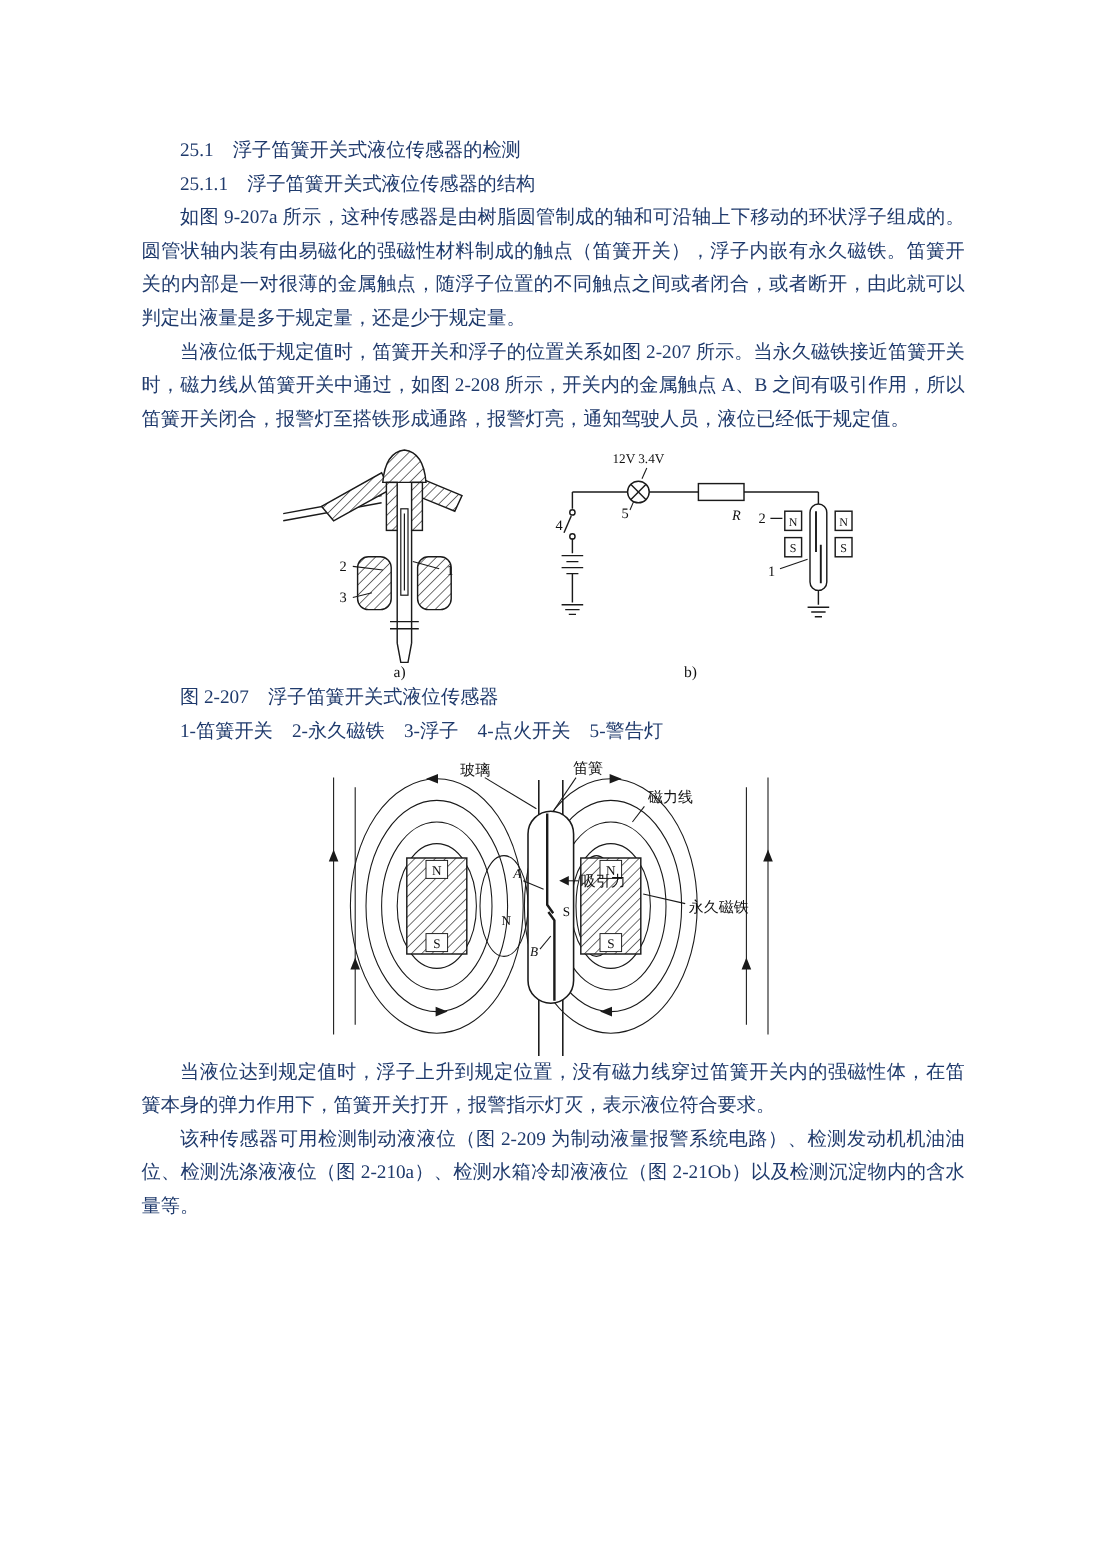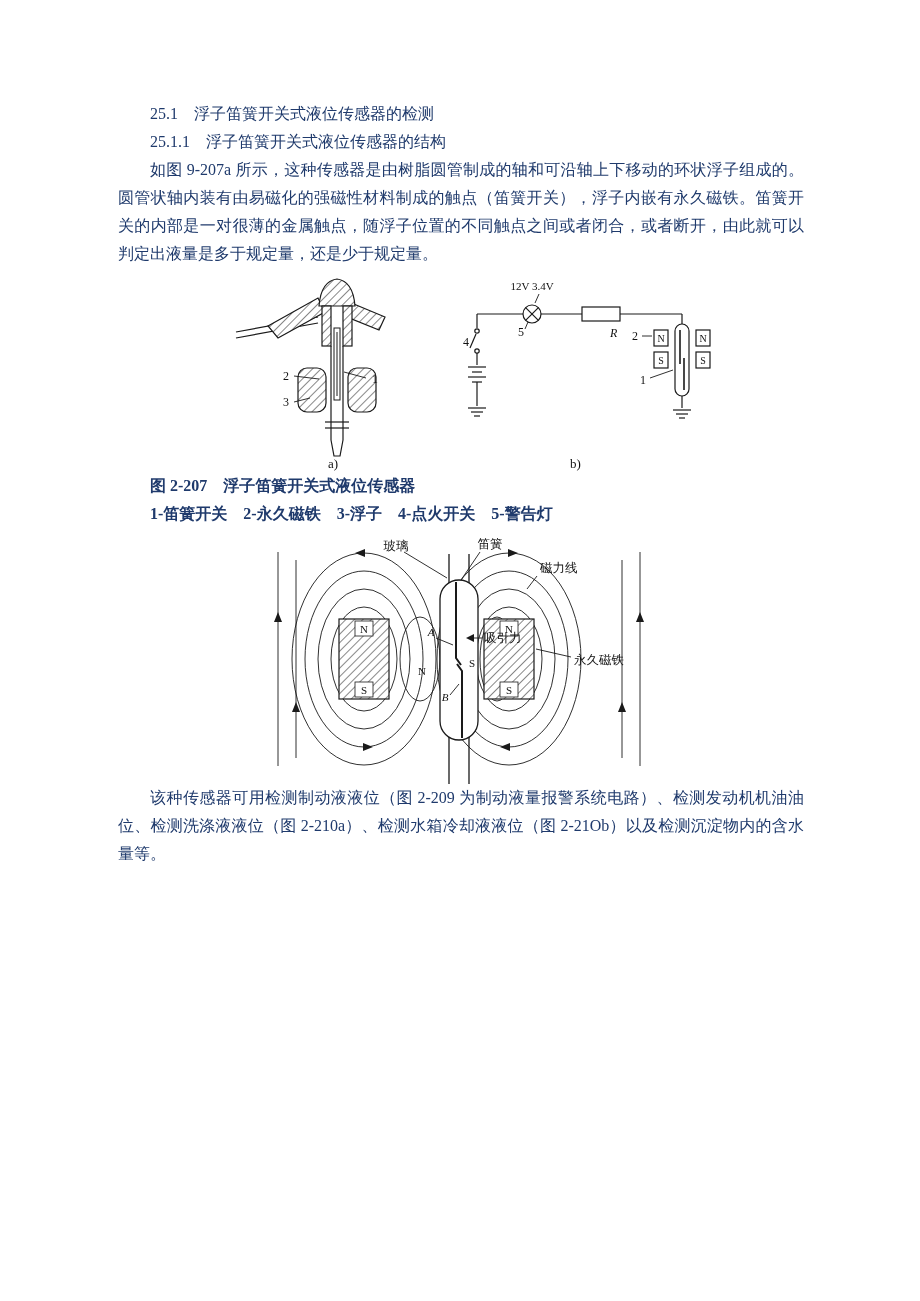--- a/index.html
+++ b/index.html
@@ -1,37 +1,38 @@
 <!DOCTYPE html>
 <html><head>
 <meta charset="utf-8">
 <style>
   html,body{margin:0;padding:0;background:#ffffff;}
   body{width:920px;height:1301px;overflow:hidden;position:relative;
        font-family:"Liberation Serif","DejaVu Serif",serif;}
   .page{box-sizing:border-box;width:920px;height:1229px;
-        padding:100px 116px 0 118px;color:#1f3a6c;}
+        padding:100px 116px 0 118px;color:#1f3a6c;margin-top:12px;}
   .heading,.para,.caption{margin:0;font-size:16px;line-height:28px;
         text-indent:2em;text-align:justify;}
-  .caption{text-align:left;font-weight:bold;}
+  .caption{text-align:left;}
   .figure{position:relative;}
   .fig207{margin:4px 0 0 104px;width:500px;height:200px;}
   .fig208{margin:6px 0 0 126px;width:430px;height:250px;}
   svg{display:block;}
   svg text{font-family:"Liberation Serif","DejaVu Serif",serif;fill:#111;}
   .it{font-style:italic;}
 </style>
 </head>
 <body>
 
 <div class="page">
 
   <p class="heading">25.1　浮子笛簧开关式液位传感器的检测</p>
   <p class="heading">25.1.1　浮子笛簧开关式液位传感器的结构</p>
   <p class="para">如图 9-207a 所示，这种传感器是由树脂圆管制成的轴和可沿轴上下移动的环状浮子组成的。圆管状轴内装有由易磁化的强磁性材料制成的触点（笛簧开关），浮子内嵌有永久磁铁。笛簧开关的内部是一对很薄的金属触点，随浮子位置的不同触点之间或者闭合，或者断开，由此就可以判定出液量是多于规定量，还是少于规定量。</p>
+  <p class="para">当液位低于规定值时，笛簧开关和浮子的位置关系如图 2-207 所示。当永久磁铁接近笛簧开关时，磁力线从笛簧开关中通过，如图 2-208 所示，开关内的金属触点 A、B 之间有吸引作用，所以笛簧开关闭合，报警灯至搭铁形成通路，报警灯亮，通知驾驶人员，液位已经低于规定值。</p>
 
   <div class="figure fig207">
     <svg width="500" height="200" viewBox="0 0 500 200">
       <defs>
         <pattern id="h7" width="6" height="6" patternUnits="userSpaceOnUse" patternTransform="rotate(45)">
           <rect width="6" height="6" fill="#ffffff"></rect>
           <line x1="0" y1="0" x2="0" y2="6" stroke="#555" stroke-width="1.4"></line>
         </pattern>
       </defs>
 
@@ -186,15 +187,16 @@
       <text x="296" y="38" font-size="12.5">磁力线</text>
       <text x="240" y="108" font-size="12.5">吸引力</text>
       <text x="330" y="130" font-size="12.5">永久磁铁</text>
       <text x="187" y="102" font-size="11" class="it" text-anchor="middle">A</text>
       <text x="201" y="167" font-size="11" class="it" text-anchor="middle">B</text>
       <text x="178" y="141" font-size="11" text-anchor="middle">N</text>
       <text x="228" y="133" font-size="11" text-anchor="middle">S</text>
     </svg>
   </div>
 
+  <p class="para">当液位达到规定值时，浮子上升到规定位置，没有磁力线穿过笛簧开关内的强磁性体，在笛簧本身的弹力作用下，笛簧开关打开，报警指示灯灭，表示液位符合要求。</p>
   <p class="para">该种传感器可用检测制动液液位（图 2-209 为制动液量报警系统电路）、检测发动机机油油位、检测洗涤液液位（图 2-210a）、检测水箱冷却液液位（图 2-21Ob）以及检测沉淀物内的含水量等。</p>
 
 </div>
 
 </body></html>

